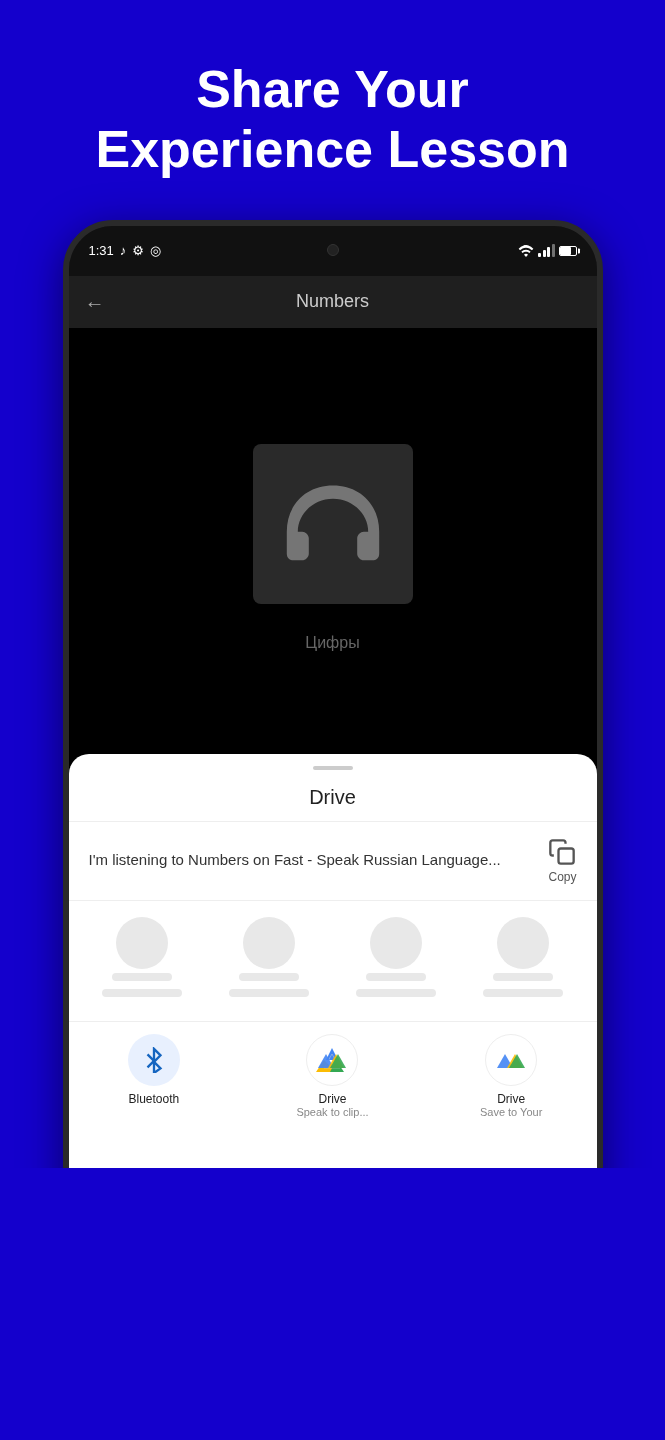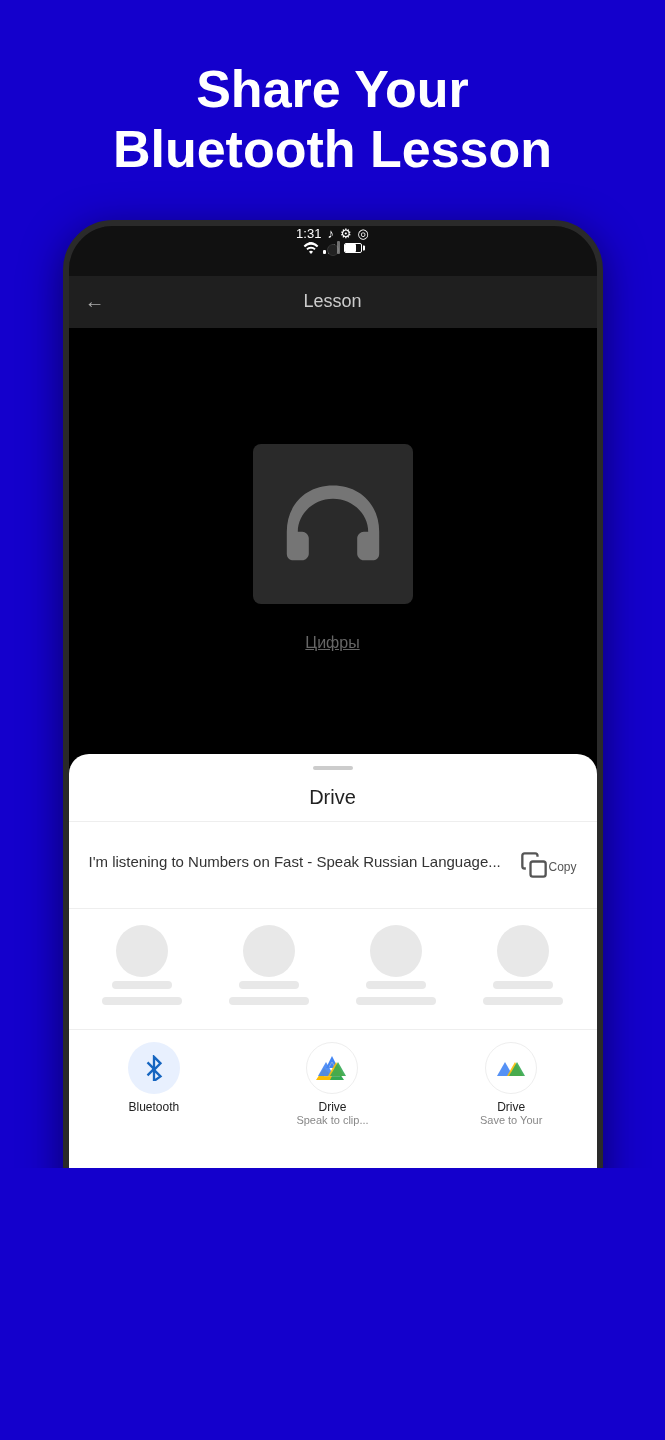--- a/index.html
+++ b/index.html
@@ -37,24 +37,23 @@
       overflow: hidden;
       box-shadow: 0 10px 40px rgba(0,0,0,0.5);
     }
 
     
     .phone-top-bar {
       background: #111;
       height: 50px;
       display: flex;
       align-items: center;
-      justify-content: flex-start;
+      justify-content: space-between;
       padding: 0 20px;
       position: relative;
-      flex-direction: column;
     }
 
     .notch-camera {
       width: 12px;
       height: 12px;
       background: #222;
       border-radius: 50%;
       position: absolute;
       left: 50%;
       transform: translateX(-50%);
@@ -122,21 +121,20 @@
     }
 
     .headphones-svg {
       width: 110px;
       height: 100px;
     }
 
     .content-subtitle {
       color: #666;
       font-size: 16px;
-      text-decoration: underline;
     }
 
     
     .bottom-sheet {
       background: #fff;
       border-radius: 20px 20px 0 0;
       position: absolute;
       bottom: 0;
       left: 0;
       right: 0;
@@ -154,35 +152,36 @@
     .sheet-title {
       text-align: center;
       font-size: 20px;
       color: #222;
       font-weight: 500;
       padding: 16px 0 12px;
     }
 
     .share-text-row {
       display: flex;
-      padding: 29px 20px;
+      align-items: center;
+      padding: 16px 20px;
       border-bottom: 1px solid #eee;
       border-top: 1px solid #eee;
     }
 
     .share-text-content {
       flex: 1;
       color: #333;
       font-size: 15px;
       line-height: 1.5;
     }
 
     .copy-button {
       display: flex;
-      flex-direction: row;
+      flex-direction: column;
       align-items: center;
       cursor: pointer;
       margin-left: 12px;
     }
 
     .copy-icon-svg {
       width: 28px;
       height: 28px;
       color: #555;
     }
@@ -317,21 +316,21 @@
       border-radius: 1px;
     }
   </style>
 </head>
 <body>
 
 <div style="width:665px;height:1168px;background:#1400cc;position:relative;overflow:hidden;">
 
   <div class="page-title">
     <span>Share Your</span><br>
-    <span>Bluetooth Lesson</span>
+    <span>Experience Lesson</span>
   </div>
 
   <div class="phone-wrapper">
     <div class="phone-frame">
 
       <div class="phone-top-bar">
         <div class="status-left">
           <span style="font-size:13px;color:white;font-weight:500;">1:31</span>
           <span style="color:white;font-size:13px;">♪</span>
           <span style="color:white;font-size:13px;">⚙</span>
@@ -354,21 +353,21 @@
           </div>
 
           <span class="battery-icon">
             <div class="battery-fill"></div>
           </span>
         </div>
       </div>
 
       <div class="app-bar">
         <span class="back-arrow">←</span>
-        <span class="app-bar-title">Lesson</span>
+        <span class="app-bar-title">Numbers</span>
       </div>
 
       <div class="content-area">
         <div class="headphones-icon-container">
           <svg class="headphones-svg" viewBox="0 0 100 90" fill="none">
             <path d="M50 10 C25 10 8 28 8 52 L8 72 C8 76 11 78 14 78 L22 78 C25 78 28 75 28 72 L28 58 C28 55 25 52 22 52 L18 52 C18 36 32 22 50 22 C68 22 82 36 82 52 L78 52 C75 52 72 55 72 58 L72 72 C72 75 75 78 78 78 L86 78 C89 78 92 76 92 72 L92 52 C92 28 75 10 50 10Z" fill="#888" opacity="0.8"></path>
           </svg>
         </div>
         <div class="content-subtitle">Цифры</div>
       </div>

